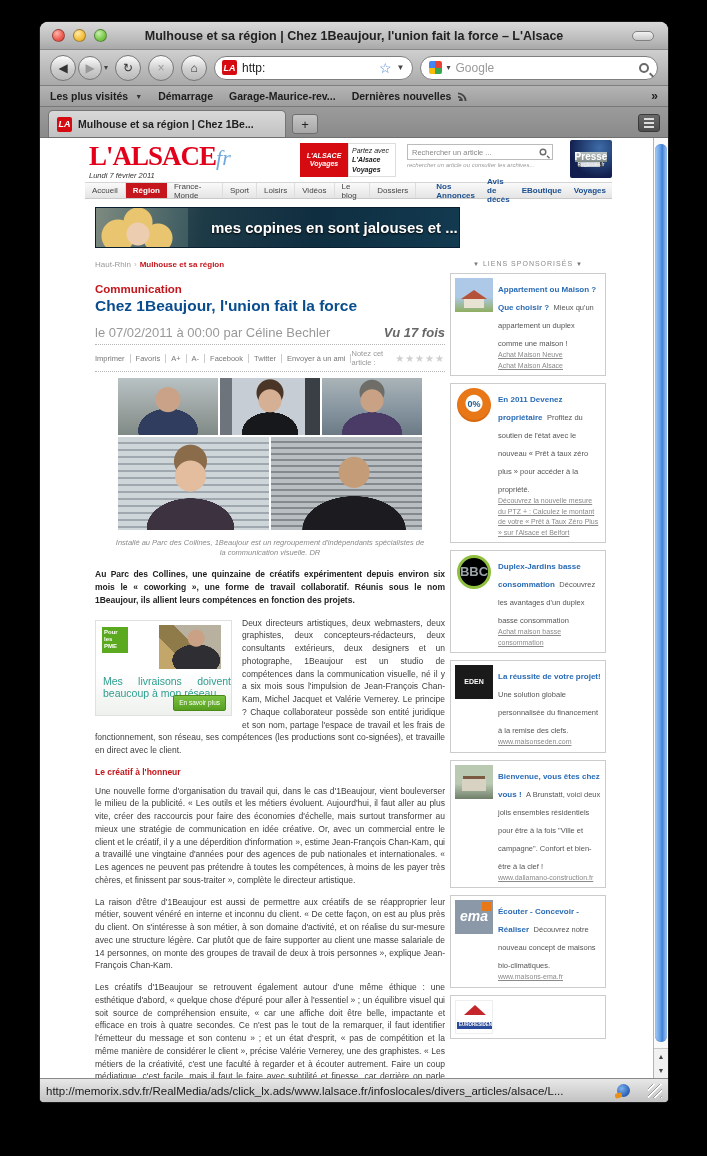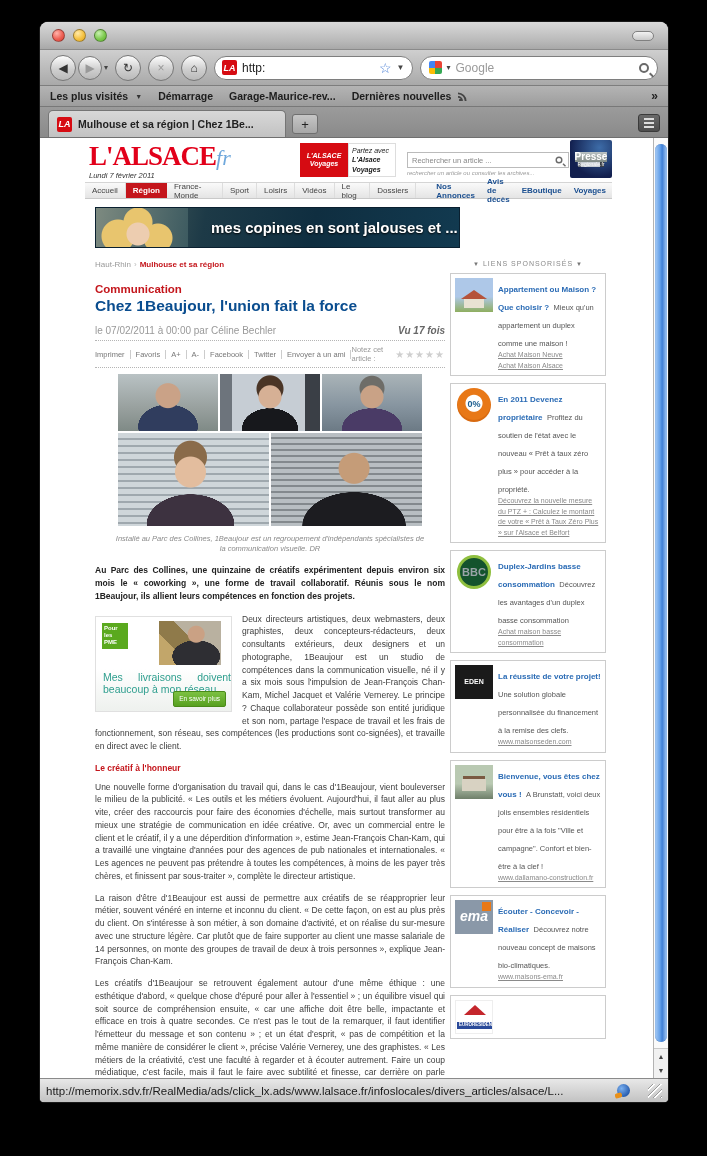--- a/index.html
+++ b/index.html
@@ -73,21 +73,21 @@
   .logo{line-height:1;}
   .logo .main{font-size:27px;font-weight:bold;color:#e2001a;letter-spacing:-1px;font-family:"Liberation Serif",serif;}
   .logo .fr{font-size:22px;color:#6fa8dc;font-style:italic;font-family:"Liberation Serif",serif;}
   .sitedate{font-size:7.5px;font-style:italic;color:#333;margin-top:1px;}
   .voyages{position:absolute;left:215px;top:5px;display:flex;height:34px;}
   .voybox{width:48px;background:#d60b12;color:#fff;font-size:7px;font-weight:bold;font-style:italic;
     display:flex;flex-direction:column;align-items:center;justify-content:center;line-height:1.2;}
   .voytext{width:48px;background:#fff;border:1px solid #ddd;color:#1a1a1a;font-size:7px;font-style:italic;
     display:flex;flex-direction:column;justify-content:center;padding-left:3px;line-height:1.3;}
   .voytext .b{font-weight:bold;}
-  .sitesearch{position:absolute;left:322px;top:6px;width:162px;margin-top:8px;}
+  .sitesearch{position:absolute;left:322px;top:6px;width:146px;}
   .ssbox{height:16px;border:1px solid #bbb;background:#fff;display:flex;align-items:center;padding:0 4px;
     font-size:7.5px;color:#888;justify-content:space-between;}
   .sshint{font-size:6px;color:#999;font-style:italic;margin-top:2px;}
   .presse{position:absolute;right:0;top:2px;width:42px;height:38px;background:radial-gradient(circle at 70% 20%,#3d6ca8,#121f4e 70%);
     color:#fff;display:flex;flex-direction:column;align-items:center;justify-content:center;line-height:1;border-radius:2px;}
   .presse .p1{font-size:10px;font-weight:bold;}
   .presse .p2{font-size:5px;}
   .sitenav{height:17px;background:linear-gradient(#fafafa,#e4e4e4);border-top:1px solid #d5d5d5;border-bottom:1px solid #c9c9c9;
     display:flex;align-items:stretch;font-size:8px;color:#444;}
   .nav-item{display:flex;align-items:center;padding:0 7px;border-right:1px solid #ddd;}
@@ -106,21 +106,21 @@
   .bannertext{margin-left:115px;color:#fff;font-weight:bold;font-size:15px;white-space:nowrap;text-shadow:0 1px 2px #000;}
   
   .contentrow{display:flex;margin-top:12px;}
   .maincol{width:350px;margin-left:10px;flex:none;}
   .sidecol{width:156px;margin-left:5px;flex:none;}
   .breadcrumb{font-size:8px;color:#999;margin-bottom:14px;}
   .breadcrumb .sep{color:#bbb;margin:0 3px;}
   .breadcrumb .cur{color:#c4161c;font-weight:bold;}
   .category{color:#c4161c;font-weight:bold;font-size:11.5px;}
   .arttitle{color:#0a4d8f;font-weight:bold;font-size:15.5px;margin:2px 0 10px 0;}
-  .bylinerow{display:flex;justify-content:space-between;align-items:flex-end;font-size:10px;color:#999;margin-bottom:4px;}
+  .bylinerow{display:flex;justify-content:space-between;align-items:flex-end;font-size:13px;color:#999;margin-bottom:4px;}
   .views{font-style:italic;font-weight:bold;color:#666;}
   .toolsrow{border-top:1px dotted #b5b5b5;border-bottom:1px dotted #b5b5b5;padding:4px 0;display:flex;
     justify-content:space-between;align-items:center;font-size:7.5px;color:#777;}
   .tools{display:flex;}
   .tool{padding:0 5px;border-right:1px solid #ccc;white-space:nowrap;}
   .tool:first-child{padding-left:0;}
   .rate{display:flex;align-items:center;gap:4px;color:#999;}
   .stars{color:#cfcfcf;font-size:10px;letter-spacing:1px;}
   
   .photogrid{width:304px;margin:6px auto 0 auto;}
@@ -176,21 +176,21 @@
   .sphead .tri{font-size:6px;color:#777;}
   .sp-item{border:1px solid #ccc;margin-bottom:7px;padding:4px;display:flex;gap:5px;background:#fff;}
   .sp-logo{width:38px;height:34px;flex:none;display:flex;align-items:center;justify-content:center;
     font-size:7px;font-weight:bold;color:#fff;text-align:center;line-height:1.1;overflow:hidden;}
   .lg-house1{background:linear-gradient(#aec8e8 55%,#8fae60);position:relative;}
   .lg-house1::before{content:"";position:absolute;left:6px;top:12px;border-left:13px solid transparent;
     border-right:13px solid transparent;border-bottom:9px solid #b5533a;}
   .lg-house1::after{content:"";position:absolute;left:9px;top:21px;width:20px;height:9px;background:#e8e2d2;}
   .lg-ptz{background:radial-gradient(circle at 50% 45%,#fff 0 8px,#e87817 9px 16px,#d86a10 17px);border-radius:50%;
     color:#1c5e8f;font-size:9px;font-weight:bold;width:34px;height:34px;margin:0 2px;}
-  .lg-bbc{background:#14532d;border:3px solid #8fbf3f;border-radius:50%;color:#9aa3a8;font-size:11px;width:34px;height:34px;margin:0 2px;}
+  .lg-bbc{background:#000000;border:3px solid #8fbf3f;border-radius:50%;color:#9aa3a8;font-size:13px;width:34px;height:34px;margin:0 2px;}
   .lg-house2{background:linear-gradient(#b9c9b2 55%,#6f7f6a);position:relative;}
   .lg-house2::after{content:"";position:absolute;left:7px;top:14px;width:24px;height:12px;background:#d8d2c2;
     box-shadow:0 -4px 0 -1px #7a5a42;}
   .lg-eden{background:#1a1a1a;color:#fff;flex-direction:column;display:flex;}
   .lg-ema{background:#8a98a8;position:relative;color:#fff;font-size:14px;font-style:italic;}
   .lg-ema::after{content:"";position:absolute;right:2px;top:2px;width:9px;height:9px;background:#e87817;}
   .lg-euro{background:#fff;border:1px solid #eee;position:relative;color:#1a3e8f;font-size:5px;}
   .lg-euro::before{content:"";position:absolute;left:8px;top:4px;border-left:11px solid transparent;
     border-right:11px solid transparent;border-bottom:10px solid #c4262c;}
   .lg-euro::after{content:"EURORESIDENCES";position:absolute;left:1px;bottom:4px;font-size:4.5px;color:#fff;
@@ -214,20 +214,21 @@
 <body>
 
 <div class="window">
 
   <div class="titlebar">
     <div class="lights">
       <span class="light red"></span>
       <span class="light yellow"></span>
       <span class="light green"></span>
     </div>
+    <div class="wtitle">Mulhouse et sa région | Chez 1Beaujour, l'union fait la force – L'Alsace</div>
     <span class="lozenge"></span>
   </div>
 
   <div class="toolbar">
     <div class="navcluster">
       <span class="cbtn">◀</span>
       <span class="cbtn small dis">▶</span>
       <span class="mini-caret">▾</span>
     </div>
     <span class="cbtn">↻</span>

